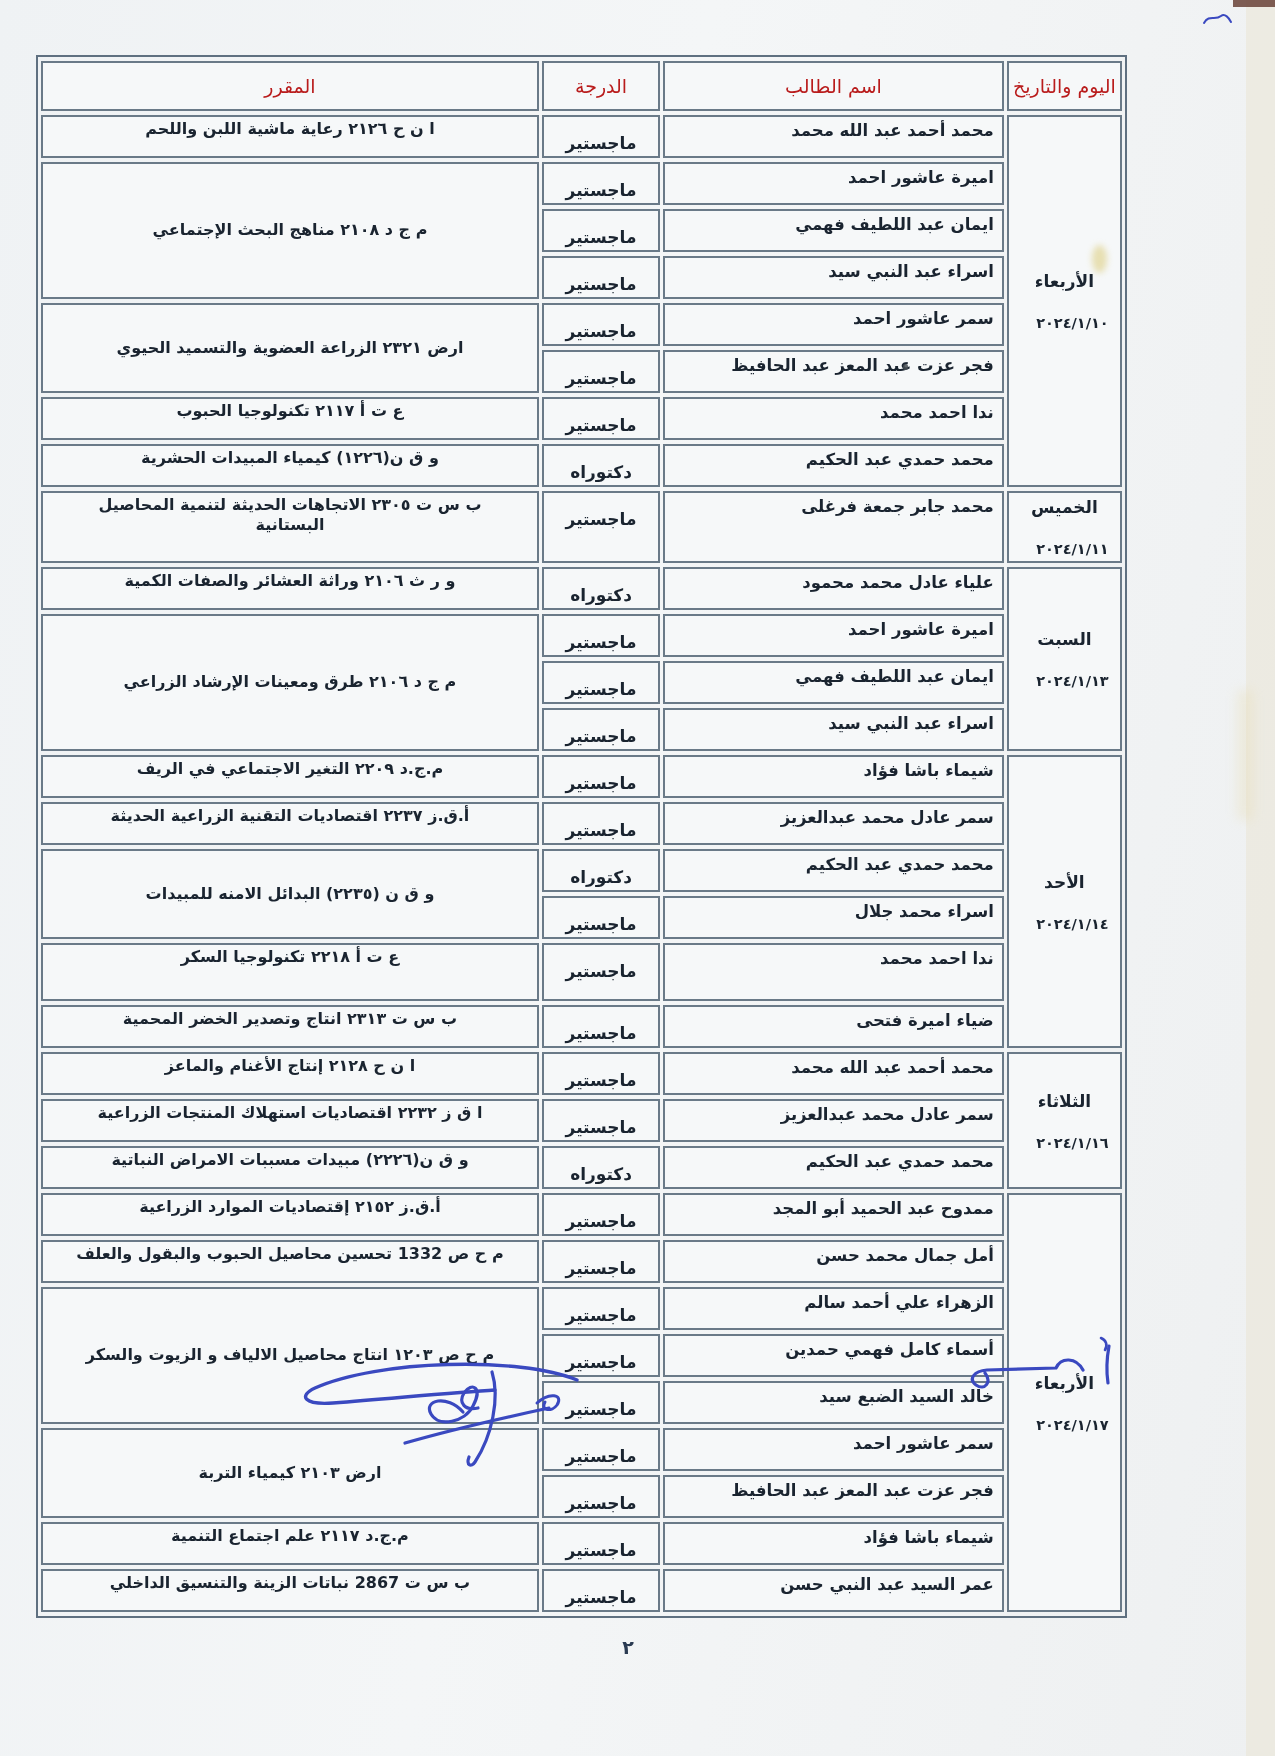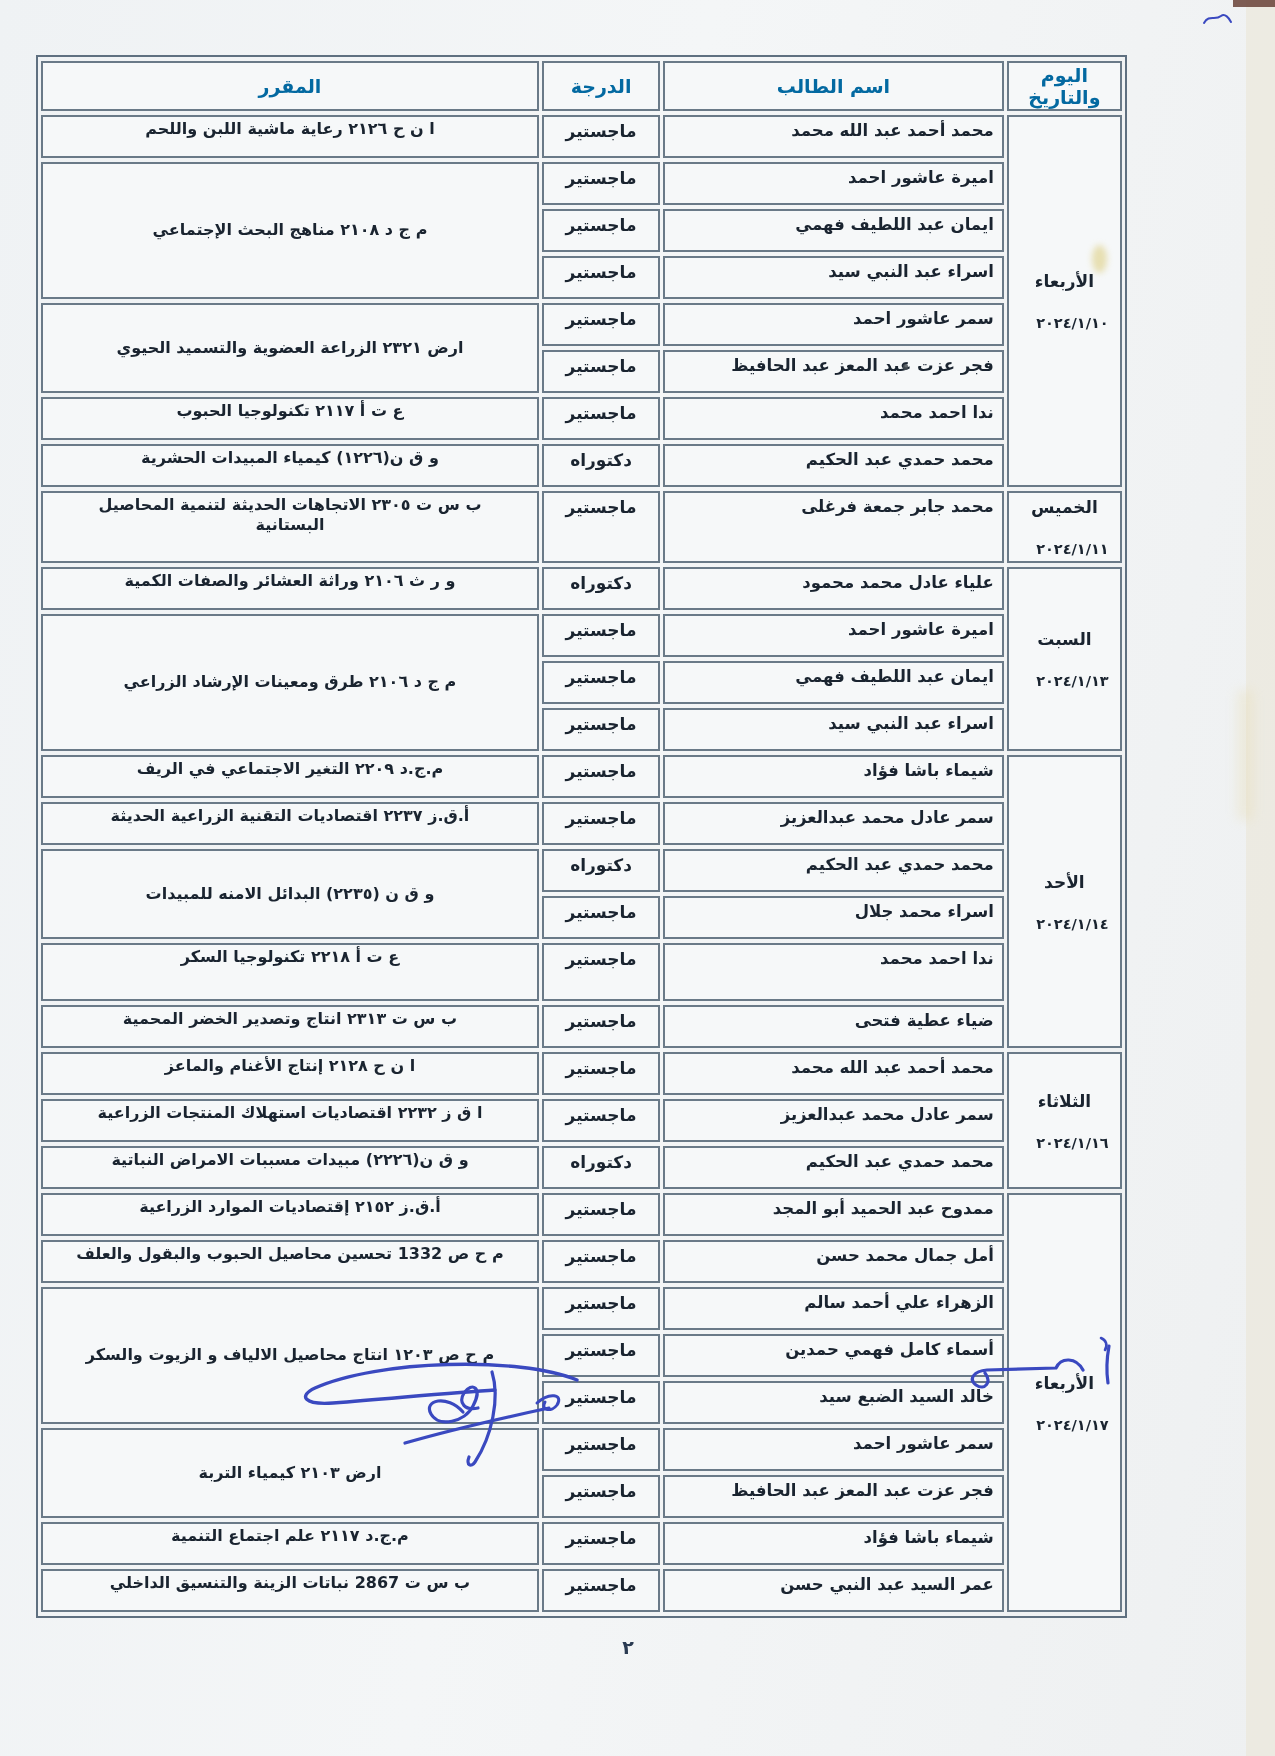--- a/index.html
+++ b/index.html
@@ -10,26 +10,26 @@
     color:#17212d;
   }
   .table-wrap{position:absolute;right:148px;top:55px;}
   table.schedule{
     direction:rtl;table-layout:fixed;width:1091px;
     border-collapse:separate;border-spacing:3px 4px;
     border:2px solid #5f7080;background:transparent;
   }
   th,td{border:2px solid #6a7a88;background:#f6f8f9;overflow:hidden;}
   th{
-    height:44px;font-size:19px;font-weight:bold;color:#0369a1;
+    height:44px;font-size:19px;font-weight:normal;color:#b91c1c;
     text-align:center;vertical-align:middle;
   }
   td{color:#1a2430;}
   .student-cell{font-size:16.5px;font-weight:bold;text-align:right;vertical-align:top;padding:4px 8px 16px 4px;}
-  .degree-cell{font-size:17px;font-weight:bold;text-align:center;vertical-align:top;padding-top:4px;}
+  .degree-cell{font-size:17px;font-weight:bold;text-align:center;vertical-align:top;padding-top:16px;}
   .course-cell{font-size:16px;font-weight:bold;text-align:center;padding:2px 24px;line-height:1.28;}
   .course-top{vertical-align:top;}
   .course-mid{vertical-align:middle;}
   .day-cell{font-size:17px;font-weight:bold;text-align:center;vertical-align:middle;}
   .day-date{font-size:14.5px;margin-top:24px;font-weight:bold;margin-left:16px;}
   .page-number{
     position:absolute;left:608px;top:1636px;width:40px;text-align:center;
     font-size:19px;font-weight:bold;color:#2b3b52;
   }
   .ink{position:absolute;}
@@ -155,21 +155,21 @@
         <tr style="height: 33px;">
           <td class="student-cell">اسراء محمد جلال</td>
           <td class="degree-cell">ماجستير</td>
         </tr>
         <tr style="height: 58px;">
           <td class="student-cell">ندا احمد محمد</td>
           <td class="degree-cell">ماجستير</td>
           <td rowspan="1" class="course-cell course-top">ع ت أ ٢٢١٨ تكنولوجيا السكر</td>
         </tr>
         <tr style="height: 38px;">
-          <td class="student-cell">ضياء عطية فتحى</td>
+          <td class="student-cell">ضياء اميرة فتحى</td>
           <td class="degree-cell">ماجستير</td>
           <td rowspan="1" class="course-cell course-top">ب س ت ٢٣١٣ انتاج وتصدير الخضر المحمية</td>
         </tr>
         <tr style="height: 33px;">
           <td rowspan="3" class="day-cell">
             <div class="day-name">الثلاثاء</div>
             <div class="day-date">٢٠٢٤/١/١٦</div>
           </td>
           <td class="student-cell">محمد أحمد عبد الله محمد</td>
           <td class="degree-cell">ماجستير</td>

